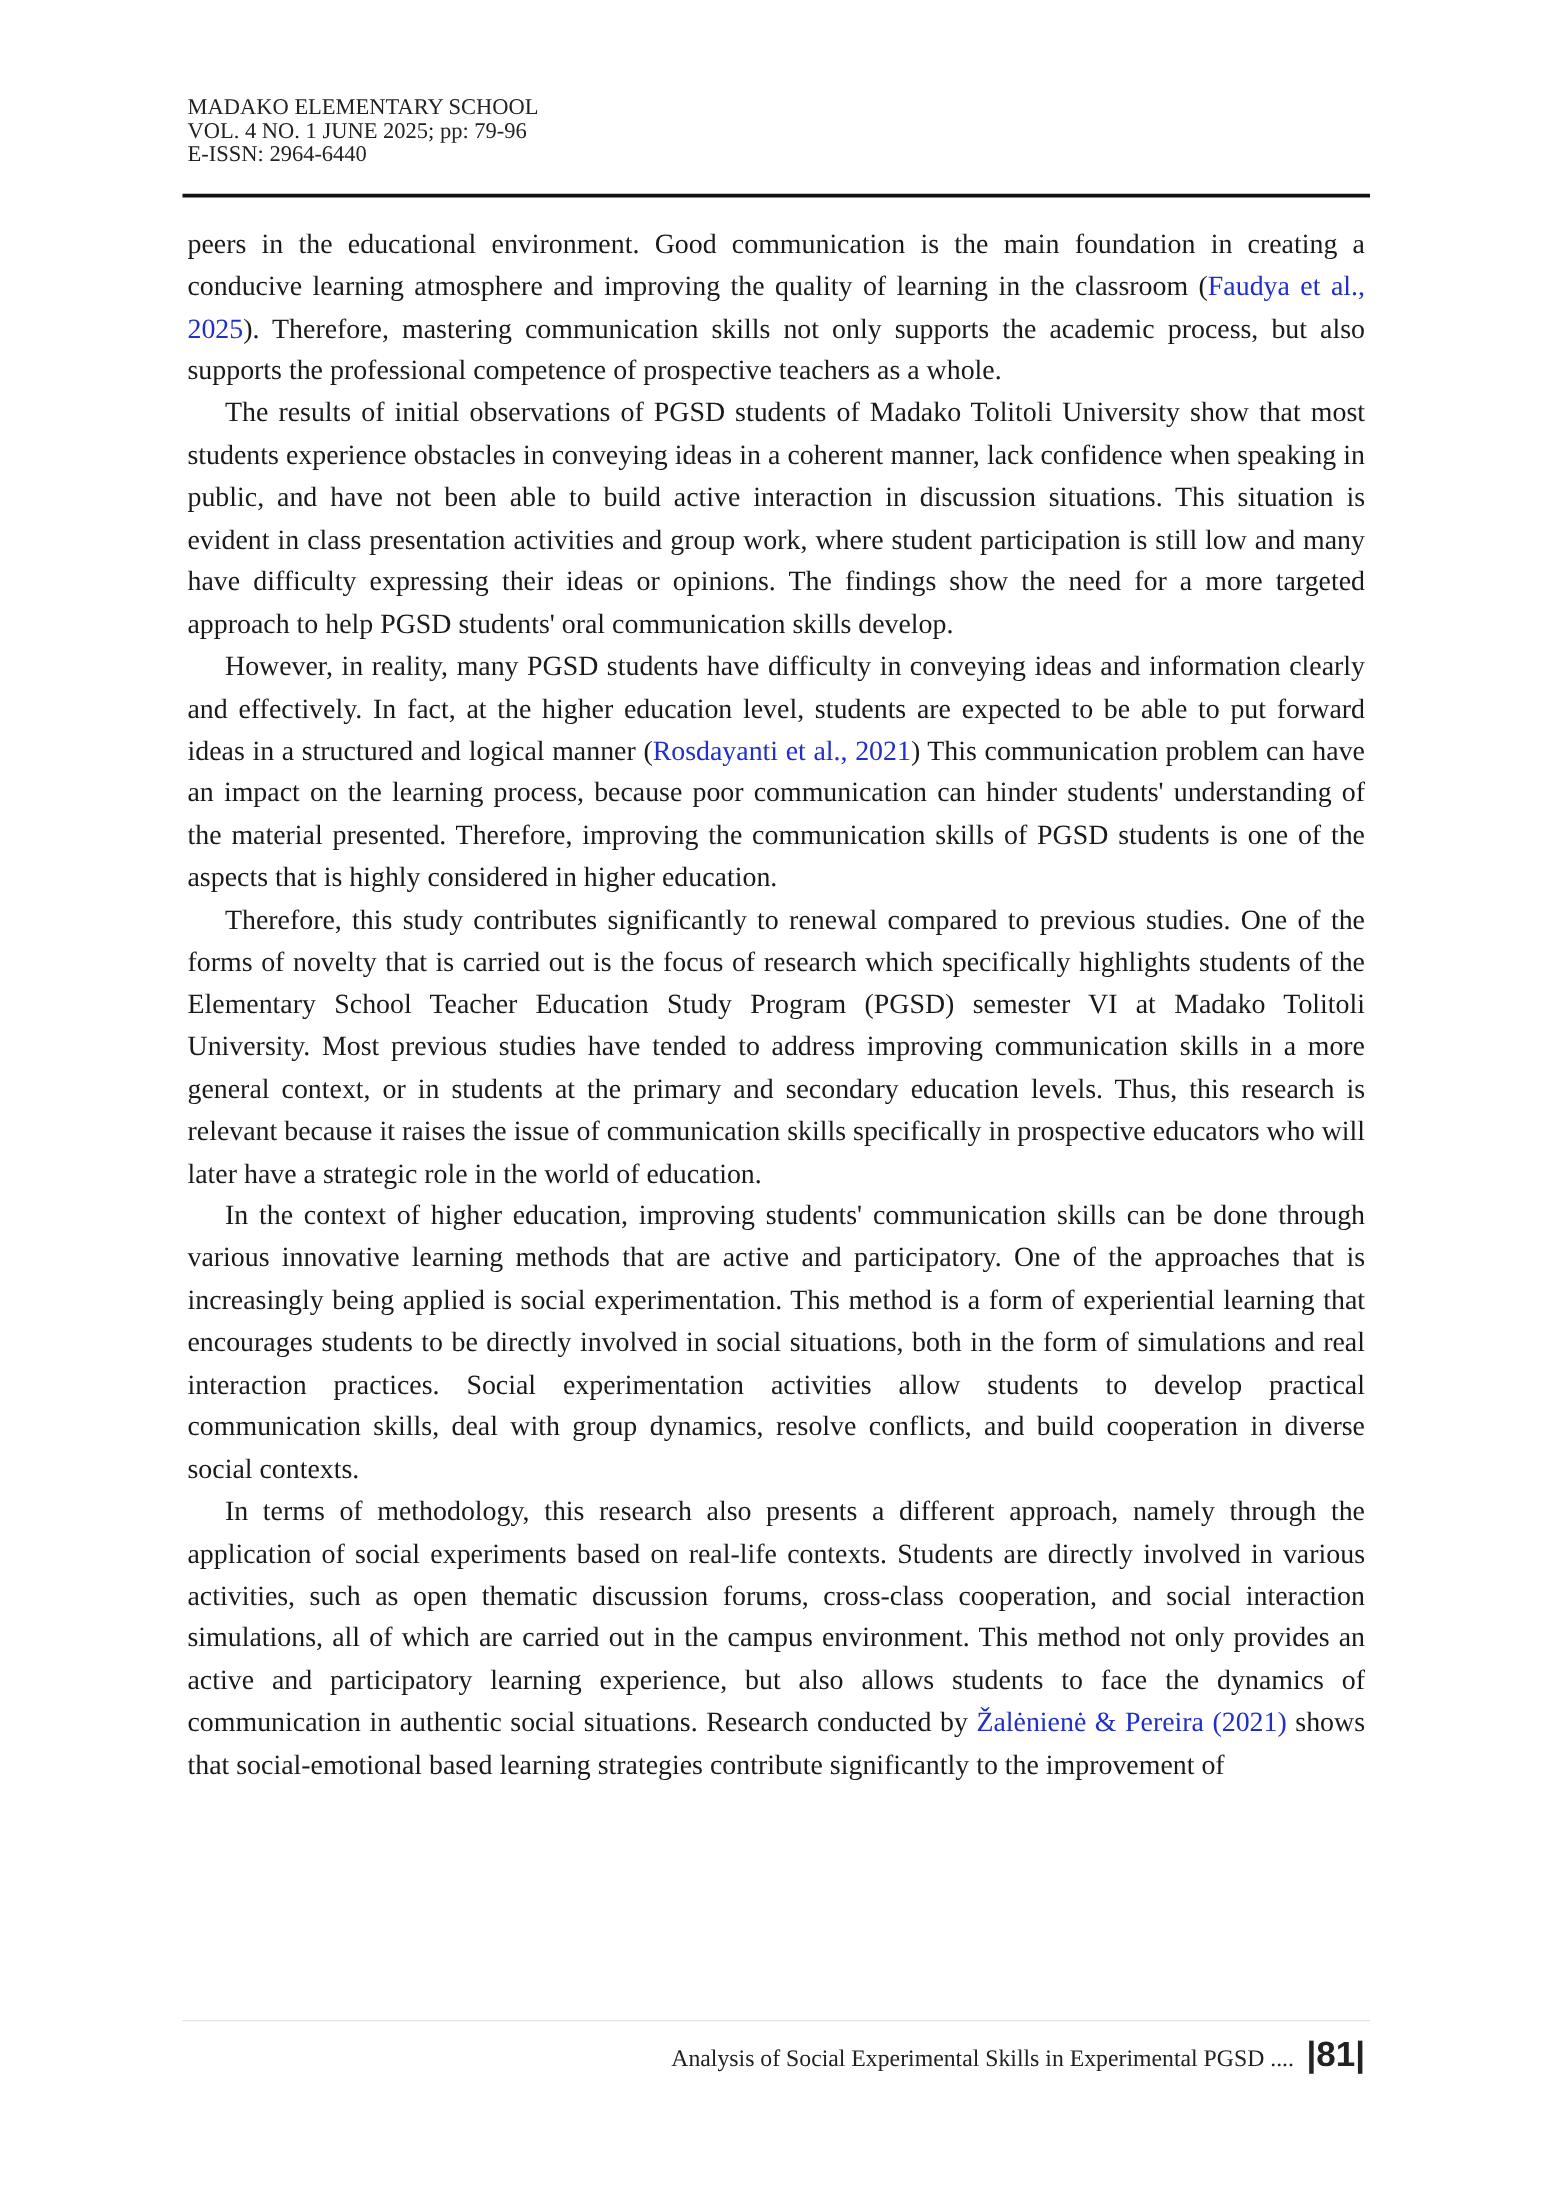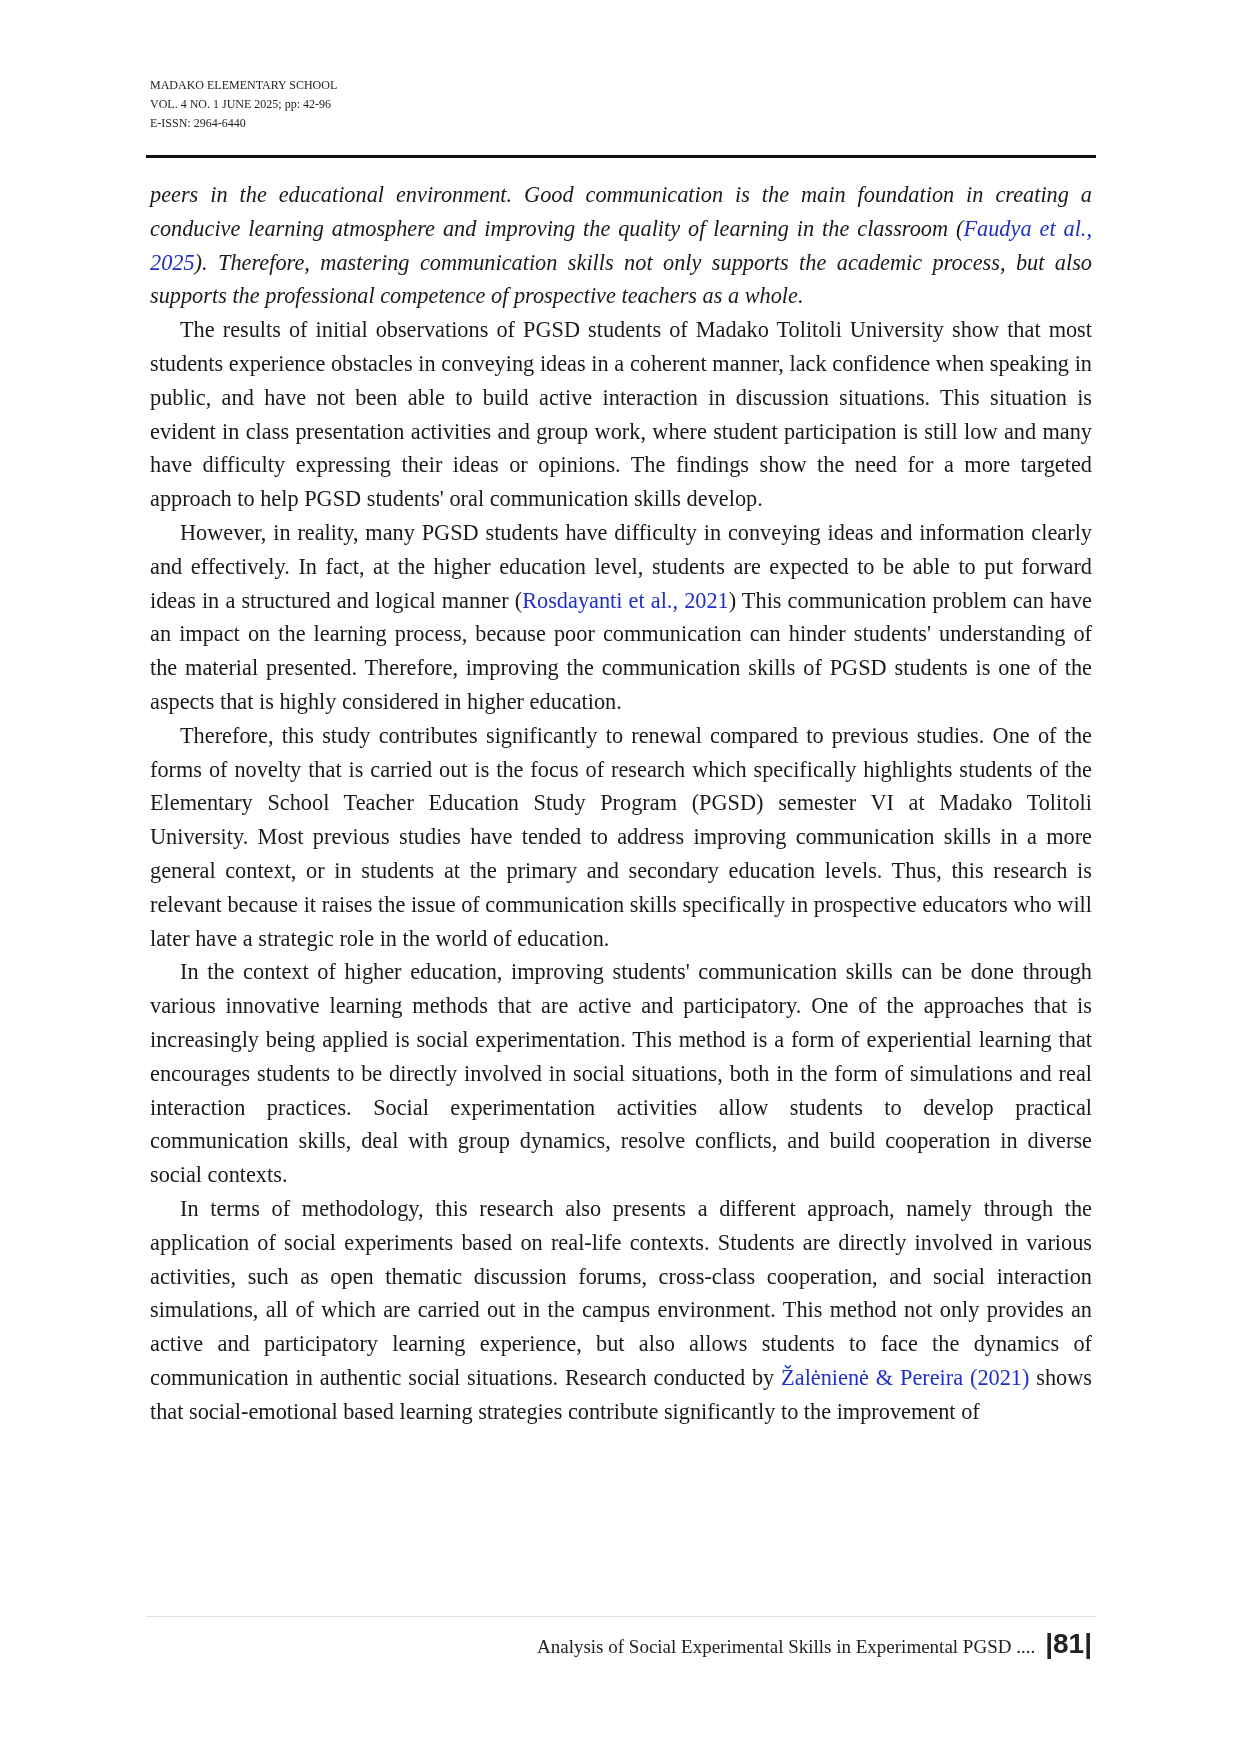--- a/index.html
+++ b/index.html
@@ -1,45 +1,45 @@
 <!DOCTYPE html>
 <html><head>
 <meta charset="utf-8">
 <style>
   html, body { margin: 0; padding: 0; background: #ffffff; }
   body { width: 1240px; height: 1754px; position: relative; overflow: hidden; }
   .header {
     position: absolute; left: 150px; top: 76px;
-    font-family: "Liberation Serif", serif; font-size: 12px; line-height: 19px; color: #222;
+    font-family: "Liberation Serif", serif; font-size: 18px; line-height: 19px; color: #222;
   }
   .header-rule {
     position: absolute; left: 146px; top: 155px; width: 950px; height: 3px; background: #111;
   }
   .body-text {
     position: absolute; left: 150px; top: 178px; width: 942px;
     font-family: "Liberation Serif", serif; font-size: 22.3px; line-height: 33.8px; color: #1a1a1a;
   }
   .body-text p { margin: 0; text-align: justify; text-indent: 30px; }
-  .body-text p.first { text-indent: 0; font-style: italic; }
+  .body-text p.first { text-indent: 0; }
   .cite { color: #1f2fc7; }
   .footer-rule {
     position: absolute; left: 146px; top: 1616px; width: 950px; height: 1px; background: #e2e2e2;
   }
   .footer {
     position: absolute; right: 148px; top: 1628px;
     font-family: "Liberation Serif", serif; font-size: 19px; color: #222;
   }
   .page-num { font-family: "Liberation Sans", sans-serif; font-weight: bold; font-size: 28px; margin-left: 10px; }
 </style>
 </head>
 <body>
 
 <div class="header">
   <div>MADAKO ELEMENTARY SCHOOL</div>
-  <div>VOL. 4 NO. 1 JUNE 2025; pp: 42-96</div>
+  <div>VOL. 4 NO. 1 JUNE 2025; pp: 79-96</div>
   <div>E-ISSN: 2964-6440</div>
 </div>
 <div class="header-rule"></div>
 
 <div class="body-text">
   <p class="first"><span>peers in the educational environment. Good communication is the main foundation in creating a conducive learning atmosphere and improving the quality of learning in the classroom (</span><span class="cite">Faudya et al., 2025</span><span>). Therefore, mastering communication skills not only supports the academic process, but also supports the professional competence of prospective teachers as a whole.</span></p>
   <p>The results of initial observations of PGSD students of Madako Tolitoli University show that most students experience obstacles in conveying ideas in a coherent manner, lack confidence when speaking in public, and have not been able to build active interaction in discussion situations. This situation is evident in class presentation activities and group work, where student participation is still low and many have difficulty expressing their ideas or opinions. The findings show the need for a more targeted approach to help PGSD students' oral communication skills develop.</p>
   <p><span>However, in reality, many PGSD students have difficulty in conveying ideas and information clearly and effectively. In fact, at the higher education level, students are expected to be able to put forward ideas in a structured and logical  manner (</span><span class="cite">Rosdayanti et al., 2021</span><span>) This communication problem can have an impact on the learning process, because poor communication can hinder students' understanding of the material presented. Therefore, improving the communication skills of PGSD students is one of the aspects that is highly considered in higher education.</span></p>
   <p>Therefore, this study contributes significantly to renewal compared to previous studies. One of the forms of novelty that is carried out is the focus of research which specifically highlights students of the Elementary School Teacher Education Study Program (PGSD) semester VI at Madako Tolitoli University. Most previous studies have tended to address improving communication skills in a more general context, or in students at the primary and secondary education levels. Thus, this research is relevant because it raises the issue of communication skills specifically in prospective educators who will later have a strategic role in the world of education.</p>
   <p>In the context of higher education, improving students' communication skills can be done through various innovative learning methods that are active and participatory. One of the approaches that is increasingly being applied is social experimentation. This method is a form of experiential learning that encourages students to be directly involved in social situations, both in the form of simulations and real interaction practices. Social experimentation activities allow students to develop practical communication skills, deal with group dynamics, resolve conflicts, and build cooperation in diverse social contexts.</p>

